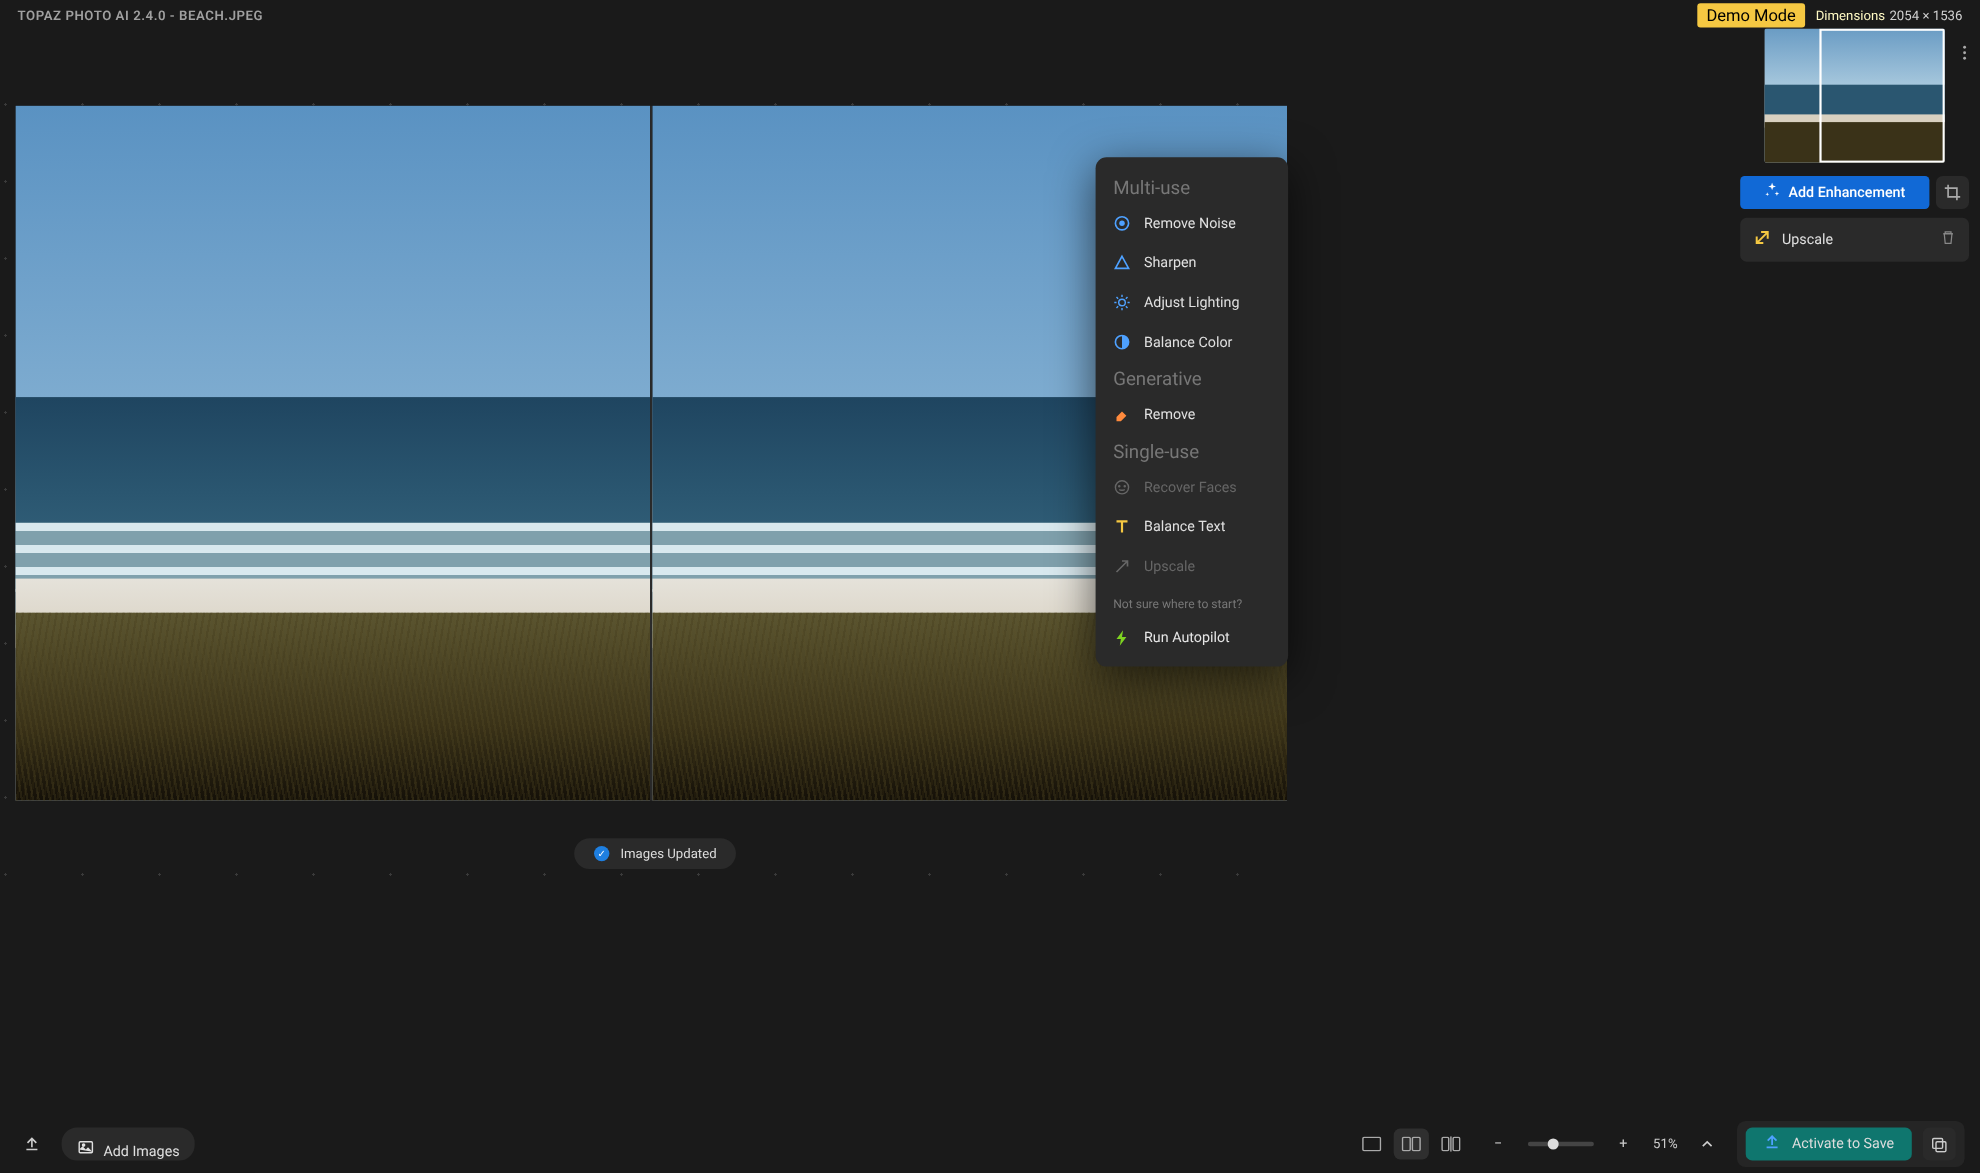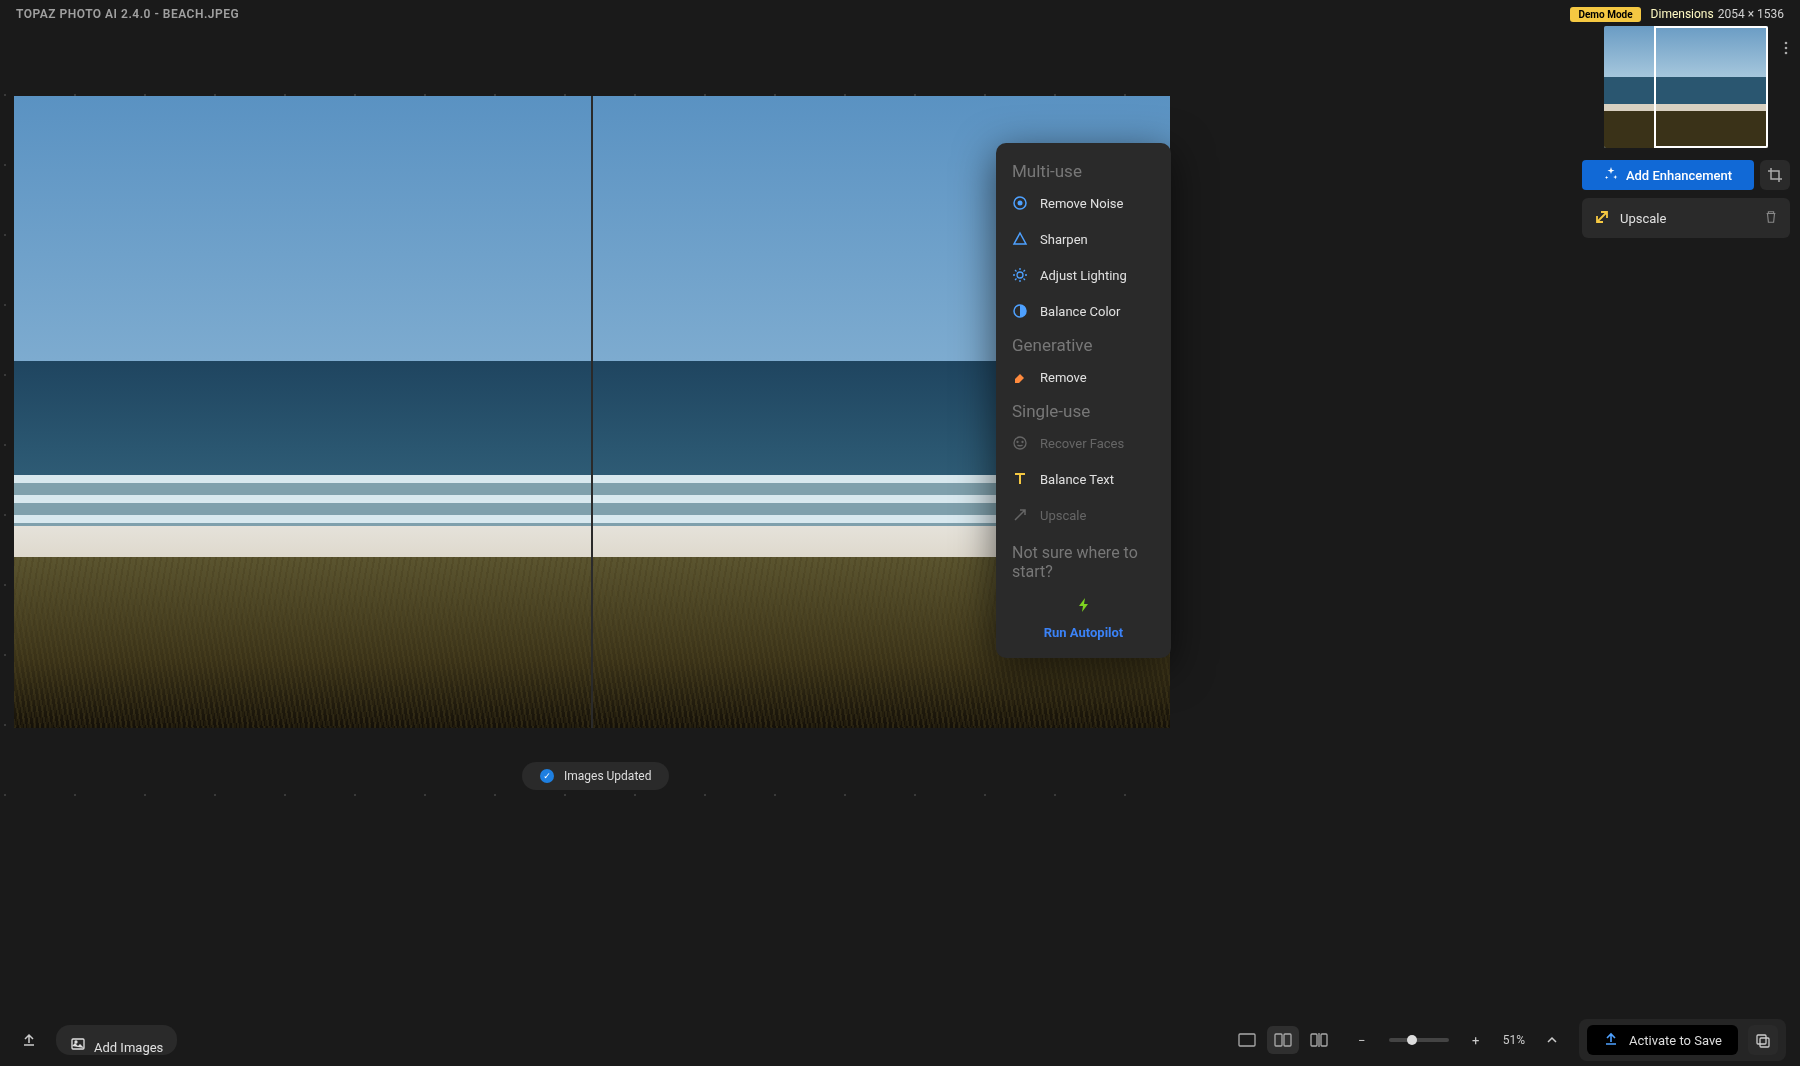--- a/index.html
+++ b/index.html
@@ -1,21 +1,21 @@
 <!DOCTYPE html>
 <html><head>
 <meta charset="utf-8">
 <style>
   * { box-sizing: border-box; margin: 0; padding: 0; font-family: -apple-system, BlinkMacSystemFont, "Segoe UI", Roboto, sans-serif; }
   html, body { width: 1800px; height: 1066px; background: #1a1a1a; color: #e0e0e0; overflow: hidden; position: relative; }
   
   .header { display:flex; align-items:center; height:28px; padding:0 16px; font-size:12px; }
   .title { color:#a0a0a0; font-weight:600; letter-spacing:0.5px; }
   .spacer { flex:1; }
-  .demo-badge { background:#f5c842; color:#000; font-weight:700; font-size:10px; padding:2px 8px; border-radius:3px;text-align:center; }
+  .demo-badge { background:#f5c842; color:#000; font-weight:400; font-size:15px; padding:2px 8px; border-radius:3px;text-align:center; }
   .dim-label { color:#fef9c3; margin-left:10px; }
   .dim-value { color:#d0d0d0; margin-left:4px; }
 
   .canvas-area { position:absolute; left:14px; top:96px; width:1156px; height:632px; display:flex; background:#111; }
   .pane { flex:1; position:relative; overflow:hidden; }
   .divider { width:2px; background:#2a2a2a; }
   .sky { position:absolute; inset:0; background:linear-gradient(to bottom,#5a92c2 0%, #84b0d2 50%, #c8dce8 58%);}
   .ocean { position:absolute; left:0; right:0; top:42%; height:34%; background:linear-gradient(to bottom,#1f4560 0%, #2a5670 40%, #3d6d85 100%);}
   .surf { position:absolute; left:0; right:0; top:60%; height:10%; background:repeating-linear-gradient(to bottom, #d8e8ee 0 8px, #7fa0ac 8px 20px);}
   .beach { position:absolute; left:0; right:0; top:68%; height:10%; background:linear-gradient(to bottom,#e5e2da,#d8d0c0);}
@@ -26,22 +26,22 @@
       linear-gradient(to bottom,#5b5530,#3a3218 60%,#141008);}
 
   .dotgrid { position:absolute; left:0; top:30px; width:1180px; height:800px;
     background-image: radial-gradient(#3a3a3a 1px, transparent 1px);
     background-size: 70px 70px; background-position: 40px 30px; }
 
   .popup { position:absolute; left:996px; top:143px; width:175px; background:#2a2a2a; border-radius:10px; padding:12px 0 8px; box-shadow:0 10px 40px rgba(0,0,0,.6); font-size:13px; }
   .popup .section-label { color:#777; font-size:17px; padding:6px 16px 4px; }
   .popup .item { display:flex; align-items:center; gap:12px; padding:10px 16px; cursor:pointer; }
   .popup .item.disabled { color:#666; }
-  .popup .item.autopilot { color:#3b82f6; font-weight:700;flex-direction:column; }
-  .popup .hint { color:#777; font-size:16px; padding:10px 16px 6px; }
+  .popup .item.autopilot { color:#e5e5e5; font-weight:400; }
+  .popup .hint { color:#777; font-size:11px; padding:10px 16px 6px; }
   .ico { width:16px; height:16px; flex-shrink:0; display:flex; align-items:center; justify-content:center; }
 
   .right-panel { position:absolute; right:0; top:26px; bottom:52px; width:228px; padding:0 10px; }
   .kebab { position:absolute; right:6px; top:14px; color:#aaa; cursor:pointer; }
   .thumb-wrap { width:164px; height:122px; margin:0 auto; position:relative; background:#333; border-radius:2px; overflow:hidden; }
   .thumb-wrap .tsky{position:absolute;inset:0;background:linear-gradient(#6a9cc4,#b8d4e4 55%);}
   .thumb-wrap .tsea{position:absolute;left:0;right:0;top:42%;height:26%;background:#2a5670;}
   .thumb-wrap .tbeach{position:absolute;left:0;right:0;top:64%;height:10%;background:#d8d0c0;}
   .thumb-wrap .tgrass{position:absolute;left:0;right:0;top:70%;bottom:0;background:#3a3218;}
   .thumb-sel { position:absolute; left:50px; top:0; right:0; bottom:0; border:2px solid #fff; }
@@ -59,21 +59,21 @@
   .icon-btn { width:30px; height:30px; display:flex; align-items:center; justify-content:center; border-radius:6px; cursor:pointer; color:#ccc; }
   .icon-btn.dark { background:#2a2a2a; }
   .add-images { background:#2a2a2a; padding:0 14px; height:30px; border-radius:14px; display:flex; align-items:flex-end; gap:8px; cursor:pointer; }
   .view-modes { display:flex; gap:4px; }
   .view-mode { width:32px;height:28px;border-radius:6px;display:flex;align-items:center;justify-content:center;cursor:pointer;color:#aaa;}
   .view-mode.active{background:#2f2f2f;}
   .zoom-slider { width:60px;height:4px;background:#444;border-radius:2px;position:relative;}
   .zoom-thumb{position:absolute;left:18px;top:-3px;width:10px;height:10px;border-radius:50%;background:#ddd;}
   .pct{color:#ccc;font-size:12px;}
   .activate-wrap{ margin-left:auto; display:flex; gap:10px; background:#252525; border-radius:8px; padding:6px 8px; align-items:center;}
-  .activate{ background:#000000; height:30px; border-radius:6px; padding:0 16px; display:flex; align-items:center; gap:10px; cursor:pointer; color:#ddd;justify-content:center;}
+  .activate{ background:#0f766e; height:30px; border-radius:6px; padding:0 16px; display:flex; align-items:center; gap:10px; cursor:pointer; color:#ddd;justify-content:center;}
   .clr-blue{color:#4ea1ff;} .clr-orange{color:#ff8a3d;} .clr-green{color:#7ed321;} .clr-yellow{color:#f5c842;}
 </style>
 </head>
 <body>
 
 <div class="header">
   <span class="title">TOPAZ PHOTO AI 2.4.0 - BEACH.JPEG</span>
   <span class="spacer"></span>
   <span class="demo-badge">Demo Mode</span>
   <span class="dim-label">Dimensions</span>

